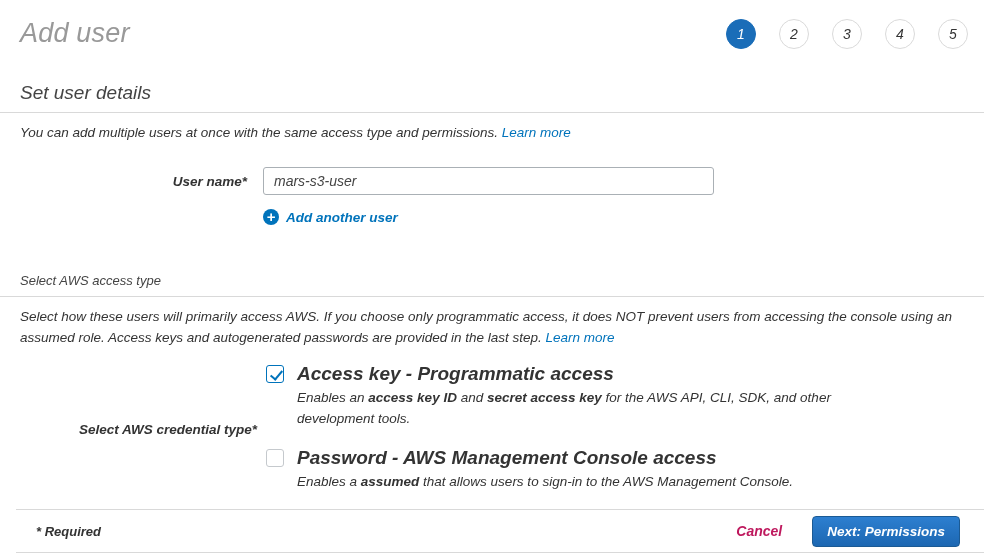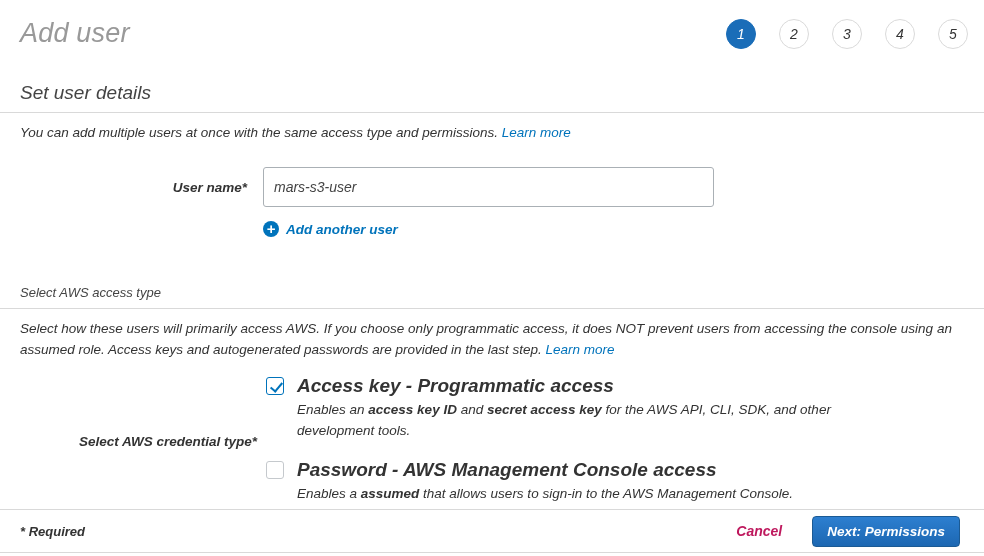--- a/index.html
+++ b/index.html
@@ -74,21 +74,21 @@
     width: 227px;
     text-align: right;
     font-size: 13.5px;
     font-weight: bold;
     color: #333;
     flex: none;
   }
   .username-input {
     margin-left: 16px;
     width: 451px;
-    height: 40px;
+    height: 28px;
     border: 1px solid #aab0b5;
     border-radius: 3px;
     padding: 0 10px;
     font-size: 14px;
     color: #444;
     font-family: "Liberation Sans", "DejaVu Sans", sans-serif;
     outline: none;
   }
   .add-another-row {
     display: flex;
@@ -167,21 +167,21 @@
   .option-desc {
     margin-top: 4px;
     font-size: 13.5px;
     line-height: 21px;
     color: #333;
     max-width: 560px;
   }
   
   .footer {
     position: absolute;
-    left: 0; right: 0; bottom: 3px;
+    left: 16px; right: 0; bottom: 3px;
     border-top: 1px solid #d9d9d9;
     border-bottom: 1px solid #d9d9d9;
     background: #ffffff;
     height: 44px;
     display: flex;
     align-items: center;
     justify-content: space-between;
     padding: 0 24px 0 20px;
   }
   .required-note { font-size: 13px; font-weight: bold; color: #333; }

